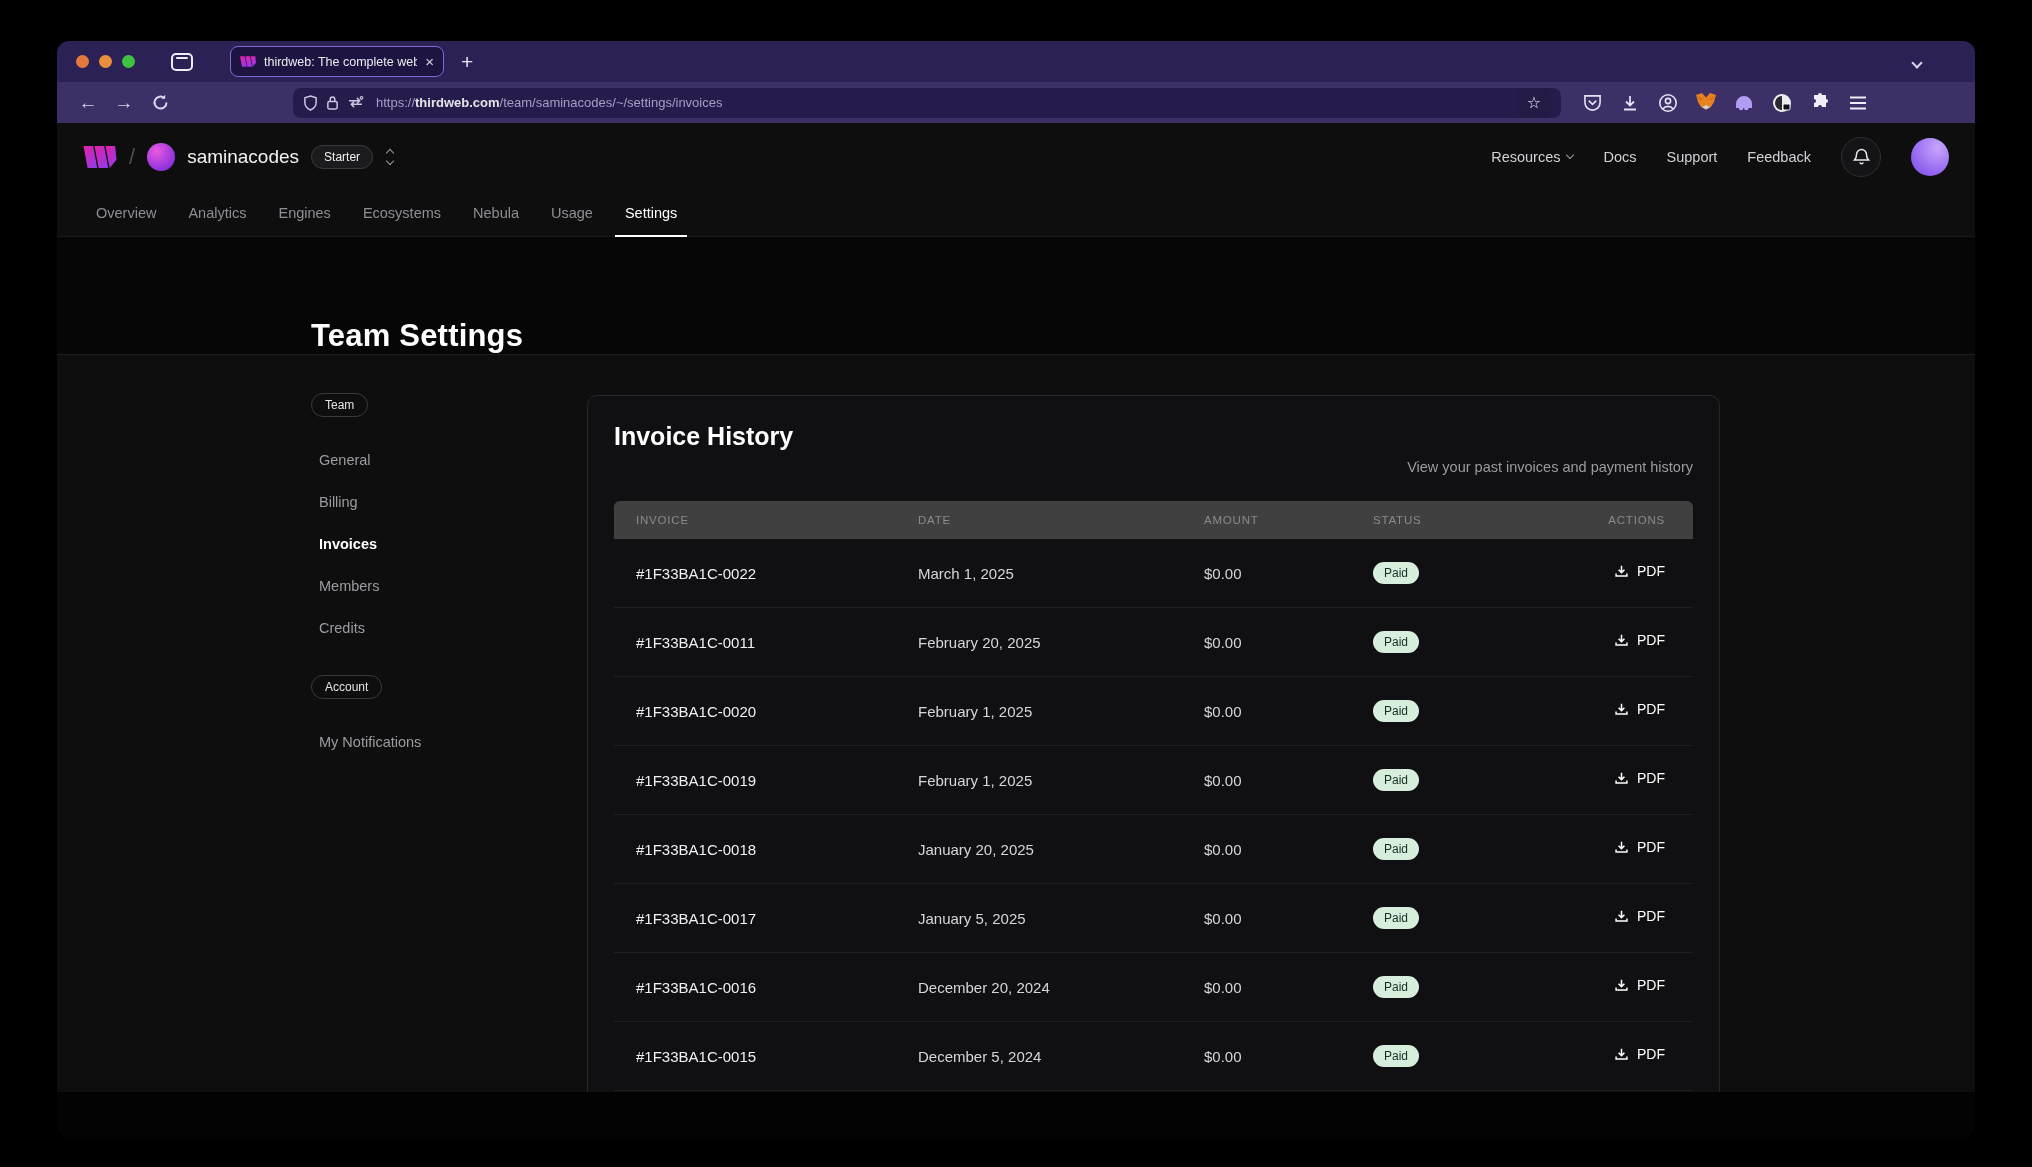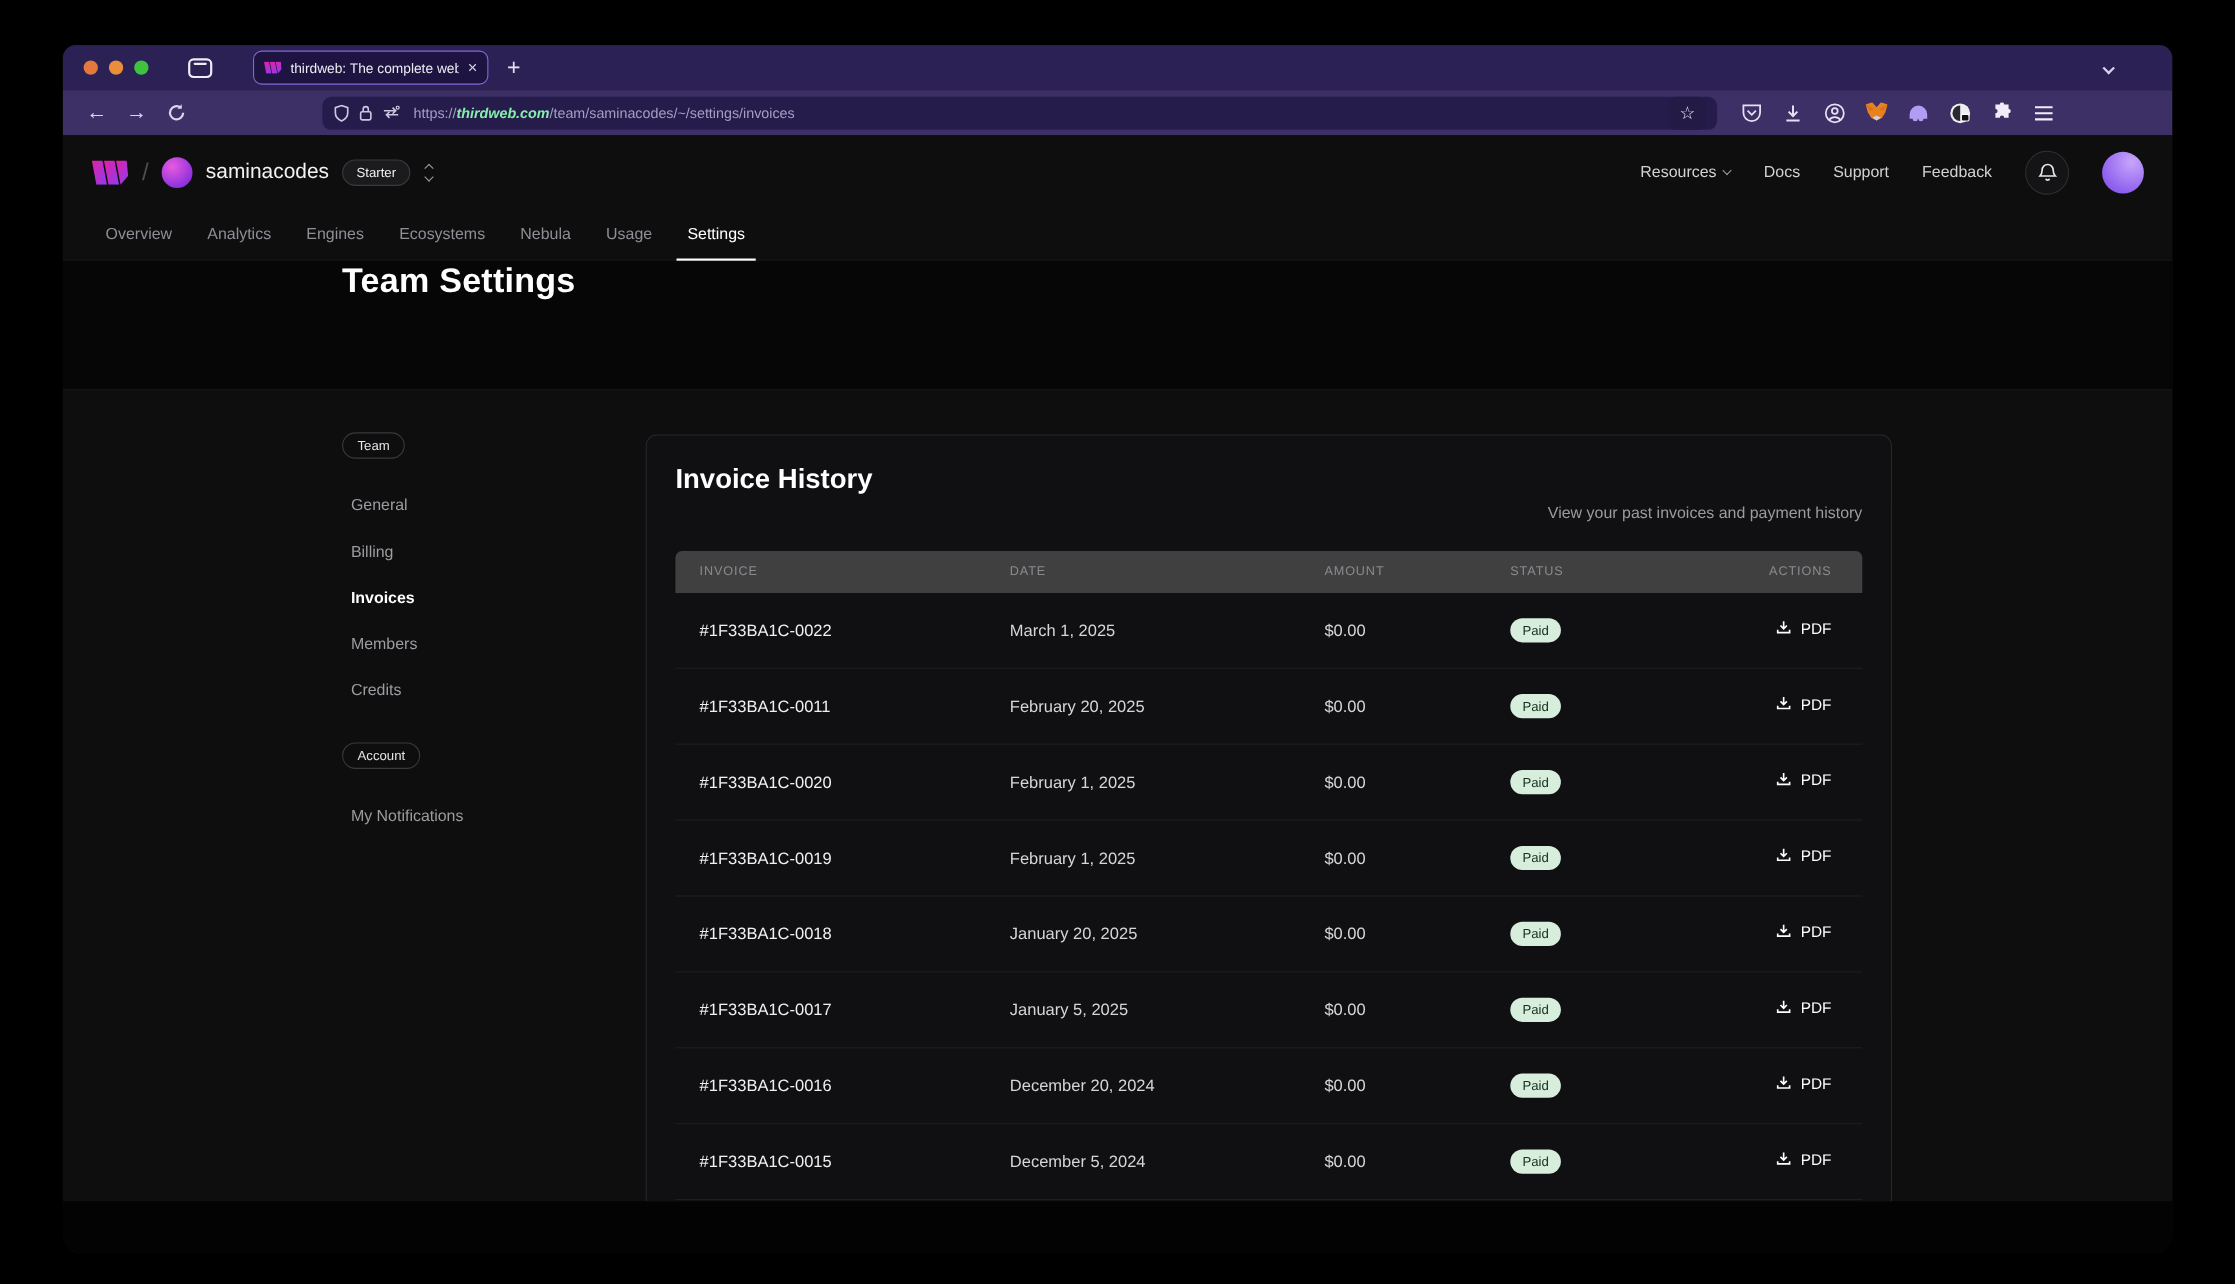--- a/index.html
+++ b/index.html
@@ -24,21 +24,21 @@
   .tabs-chevron { margin-left:auto; margin-right:54px; }
   .chev { display:inline-block; width:8px; height:8px; border-right:2px solid #d8d4e6; border-bottom:2px solid #d8d4e6; transform:rotate(45deg); }
 
   .toolbar { height:41px; background:var(--chrome-toolbar); display:flex; align-items:center; padding:0 16px; }
   .navbtn { width:30px; height:30px; display:flex; align-items:center; justify-content:center;
     color:#ddd6ee; font-size:19px; margin-right:6px; cursor:pointer; }
   .urlbar { margin-left:112px; width:1268px; height:30px; background:var(--url-bg); border-radius:8px;
     display:flex; align-items:center; padding:0 10px; gap:8px; }
   .urlicon { display:flex; align-items:center; color:#cdc6e0; }
   .urltext { font-size:13px; color:#a79ec4; white-space:nowrap; overflow:hidden; flex:1; margin-left:4px; }
-  .urltext b { color:#86efac; font-weight:700;font-style:italic; }
+  .urltext b { color:#e5e5e5; font-weight:700; }
   .star-btn { margin-left:auto; width:34px; height:30px; border-radius:7px; background:#231a46;
     display:flex; align-items:center; justify-content:center; color:#efecf6; font-size:16px; cursor:pointer; }
   .extrow { display:flex; align-items:center; gap:16px; margin-left:20px; }
   .extbtn { width:22px; height:22px; display:flex; align-items:center; justify-content:center; cursor:pointer; }
 
   
   .site { height:1017px; display:flex; flex-direction:column; background:#0e0e0f; }
   .site-header { height:67px; display:flex; align-items:center; padding:0 26px; }
   .crumb { display:flex; align-items:center; gap:12px; }
   .crumb .slash { color:#4d4d52; font-size:22px; font-weight:300; }
@@ -58,21 +58,21 @@
   .user-avatar { width:38px; height:38px; border-radius:50%; cursor:pointer;
     background:radial-gradient(circle at 70% 25%, #c7a6fb, #9061ef 70%, #7c4fe0); }
 
   .site-tabs { height:47px; display:flex; align-items:stretch; padding:0 23px; border-bottom:1px solid #1a1a1d; }
   .site-tab { padding:0 16px; display:flex; align-items:center; color:#8e8e94; font-size:14.5px;
     cursor:pointer; position:relative; }
   .site-tab.active { color:#ffffff; }
   .site-tab.active::after { content:""; position:absolute; left:6px; right:6px; bottom:-1px; height:2px; background:#fff; }
 
   .page-head { height:118px; background:#060607; border-bottom:1px solid #1d1d20;
-    display:flex; align-items:flex-start; padding-left:254px; }
+    display:flex; align-items:flex-end; padding-left:254px; }
   .page-title { color:#fff; font-size:31px; font-weight:700; letter-spacing:.2px; }
 
   .content { flex:1; position:relative; background:#0e0e0f; overflow:hidden; }
 
   .sidebar { position:absolute; left:254px; top:38px; width:240px; }
   .side-pill { display:inline-block; border:1px solid #39393e; color:#e4e4e8; font-size:12px;
     padding:4px 13px; border-radius:999px; }
   .side-list { margin:22px 0 26px 8px; list-style:none; }
   .side-item { color:#9c9ca1; font-size:14.5px; line-height:42px; cursor:pointer; }
   .side-item.active { color:#ffffff; font-weight:600; }

